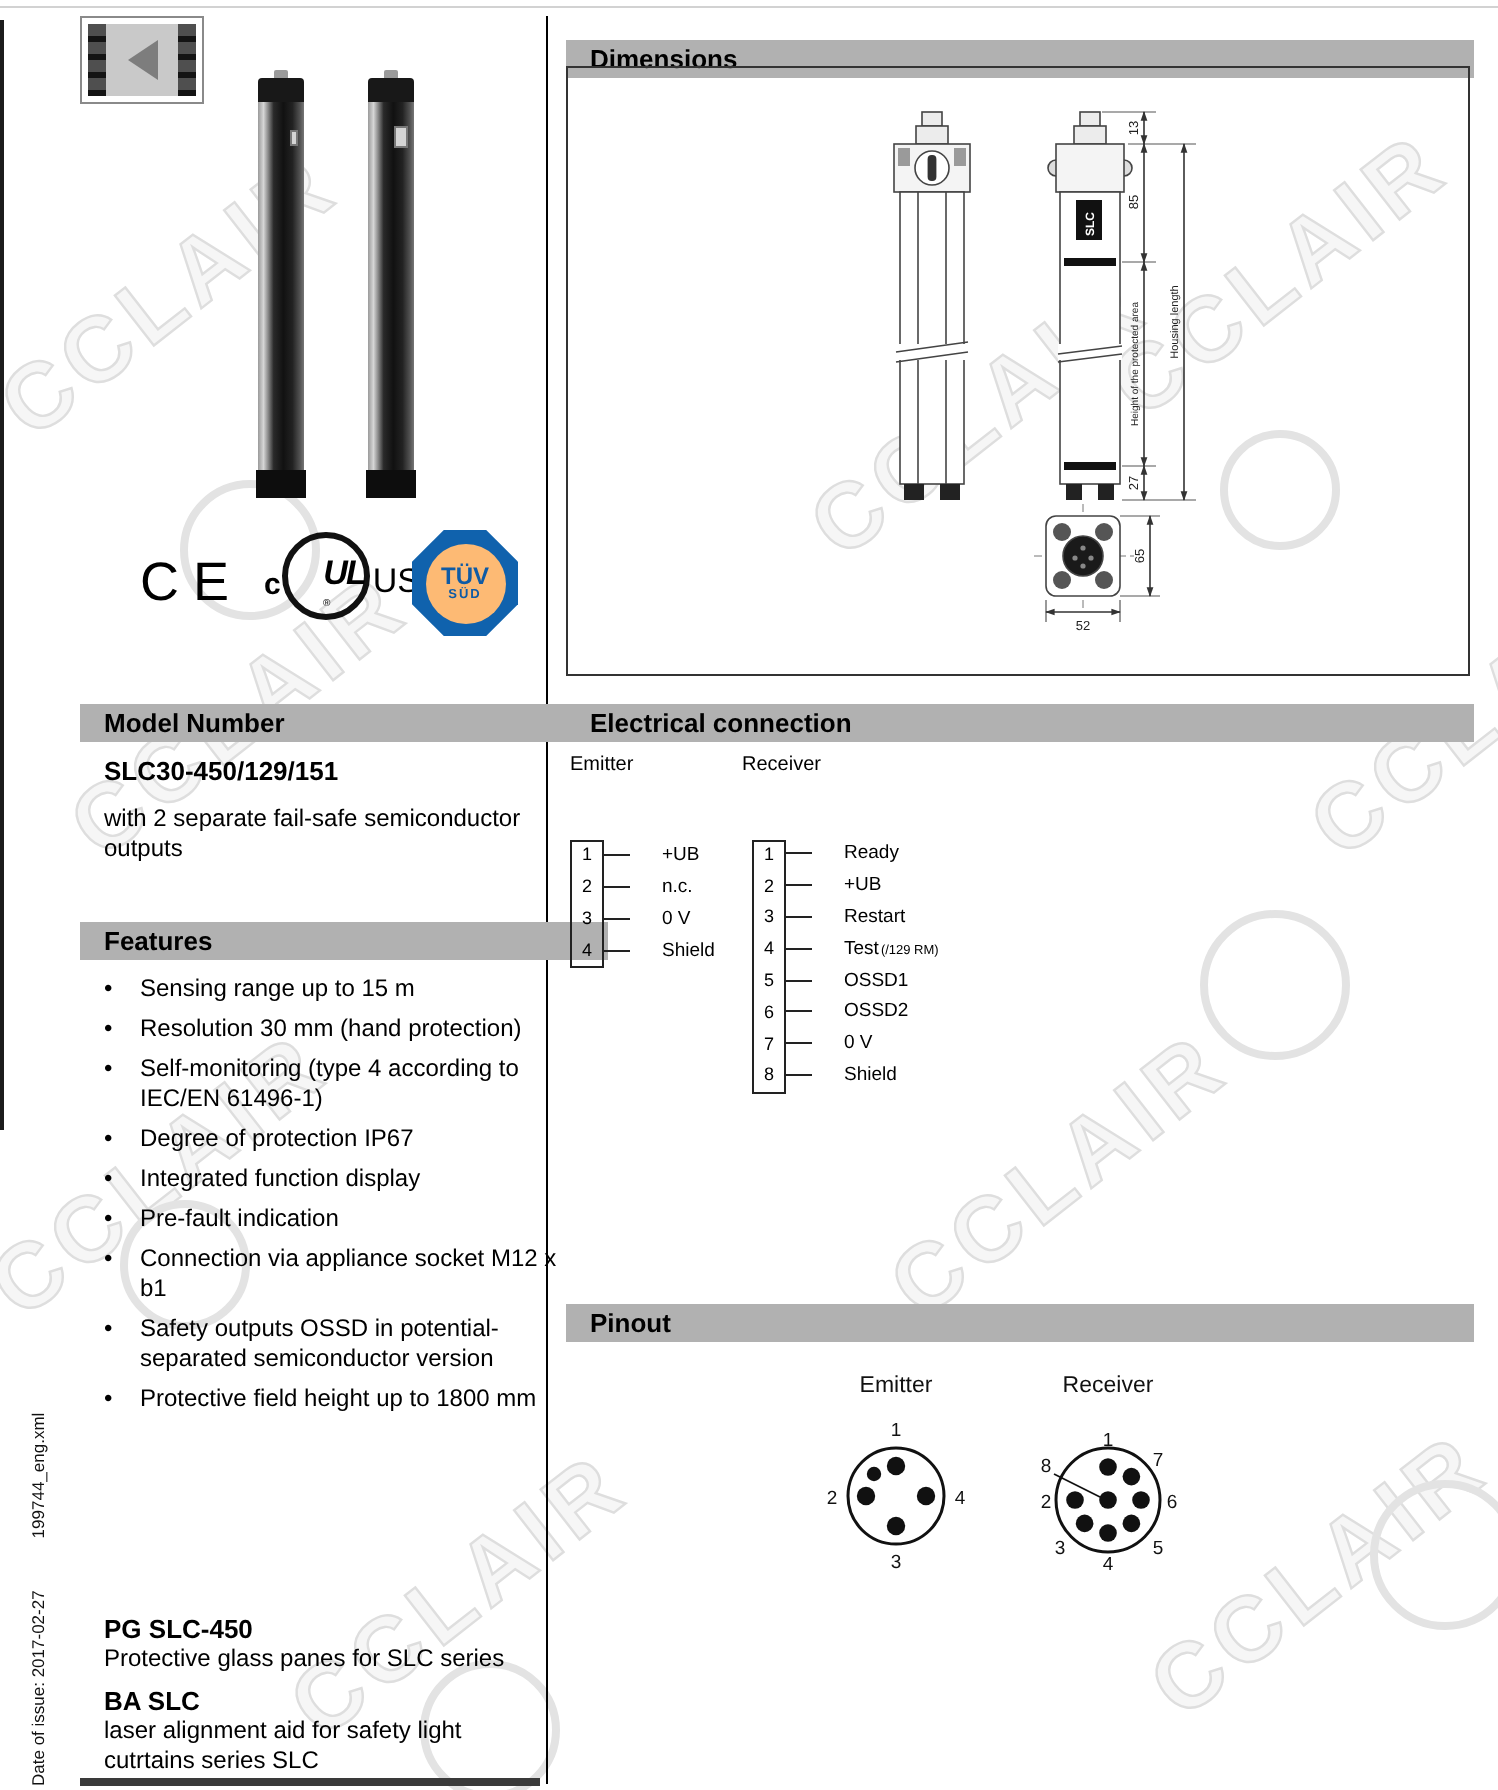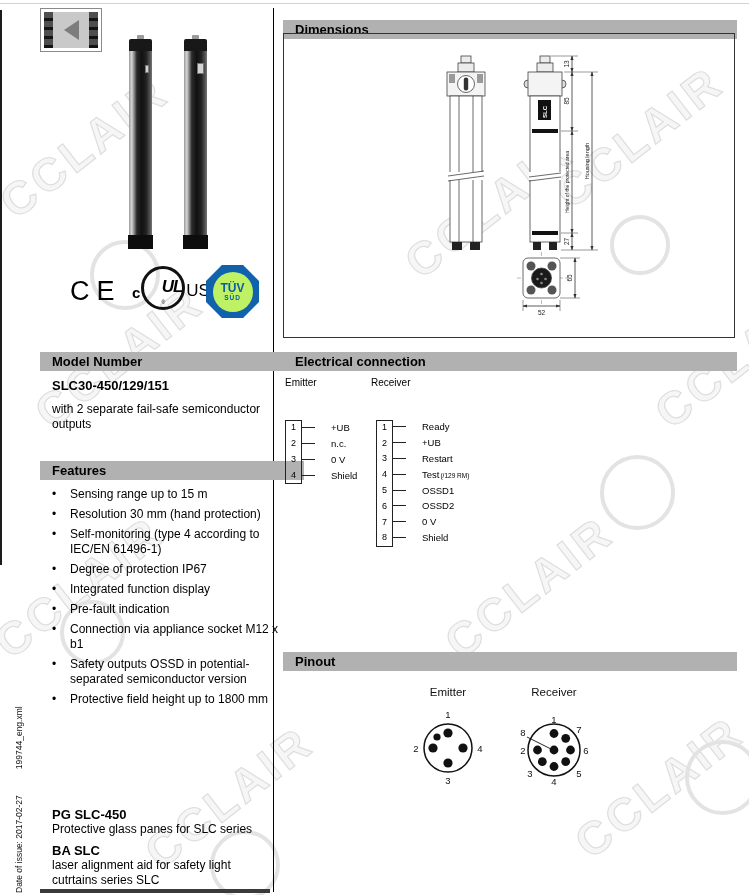--- a/index.html
+++ b/index.html
@@ -51,21 +51,21 @@
   .ul{position:absolute;left:132px;top:266px;display:flex;align-items:flex-end}
   .ul .c{font-size:15px;font-weight:bold;margin-bottom:9px}
   .ul .circle{width:44px;height:44px;border:3.5px solid #111;border-radius:50%;position:relative;
        display:flex;align-items:center;justify-content:flex-end;margin:0 1px}
   .ul .ulword{font-weight:bold;font-style:italic;font-size:17px;letter-spacing:-1px;transform:translateY(-1px)}
   .ul .reg{position:absolute;bottom:2px;left:50%;transform:translateX(-50%);font-size:5px}
   .ul .us{font-size:17px;font-weight:normal;margin-bottom:9px}
   .tuv{position:absolute;left:206px;top:265px;width:53px;height:53px;background:#1062ad;
        clip-path:polygon(30% 0,70% 0,100% 30%,100% 70%,70% 100%,30% 100%,0 70%,0 30%);
        display:flex;align-items:center;justify-content:center}
-  .tuv .disc{width:40px;height:40px;border-radius:50%;background:#bef264;display:flex;flex-direction:column;
+  .tuv .disc{width:40px;height:40px;border-radius:50%;background:#fdba74;display:flex;flex-direction:column;
        align-items:center;justify-content:center;color:#0f5ba5;font-weight:bold}
   .tuv .t1{font-size:12px;line-height:12px}
   .tuv .t2{font-size:6.5px;line-height:7px;letter-spacing:1px}
 
   
   .model-num{position:absolute;left:52px;top:378px;font-size:13px;font-weight:bold}
   .model-desc{position:absolute;left:52px;top:402px;width:226px;font-size:12px;line-height:15px}
   .features{position:absolute;left:52px;top:487px;width:228px}
   .feat{display:flex;margin-bottom:5px;font-size:12px;line-height:15px}
   .feat::before{content:"\2022";width:18px;flex:0 0 18px}

